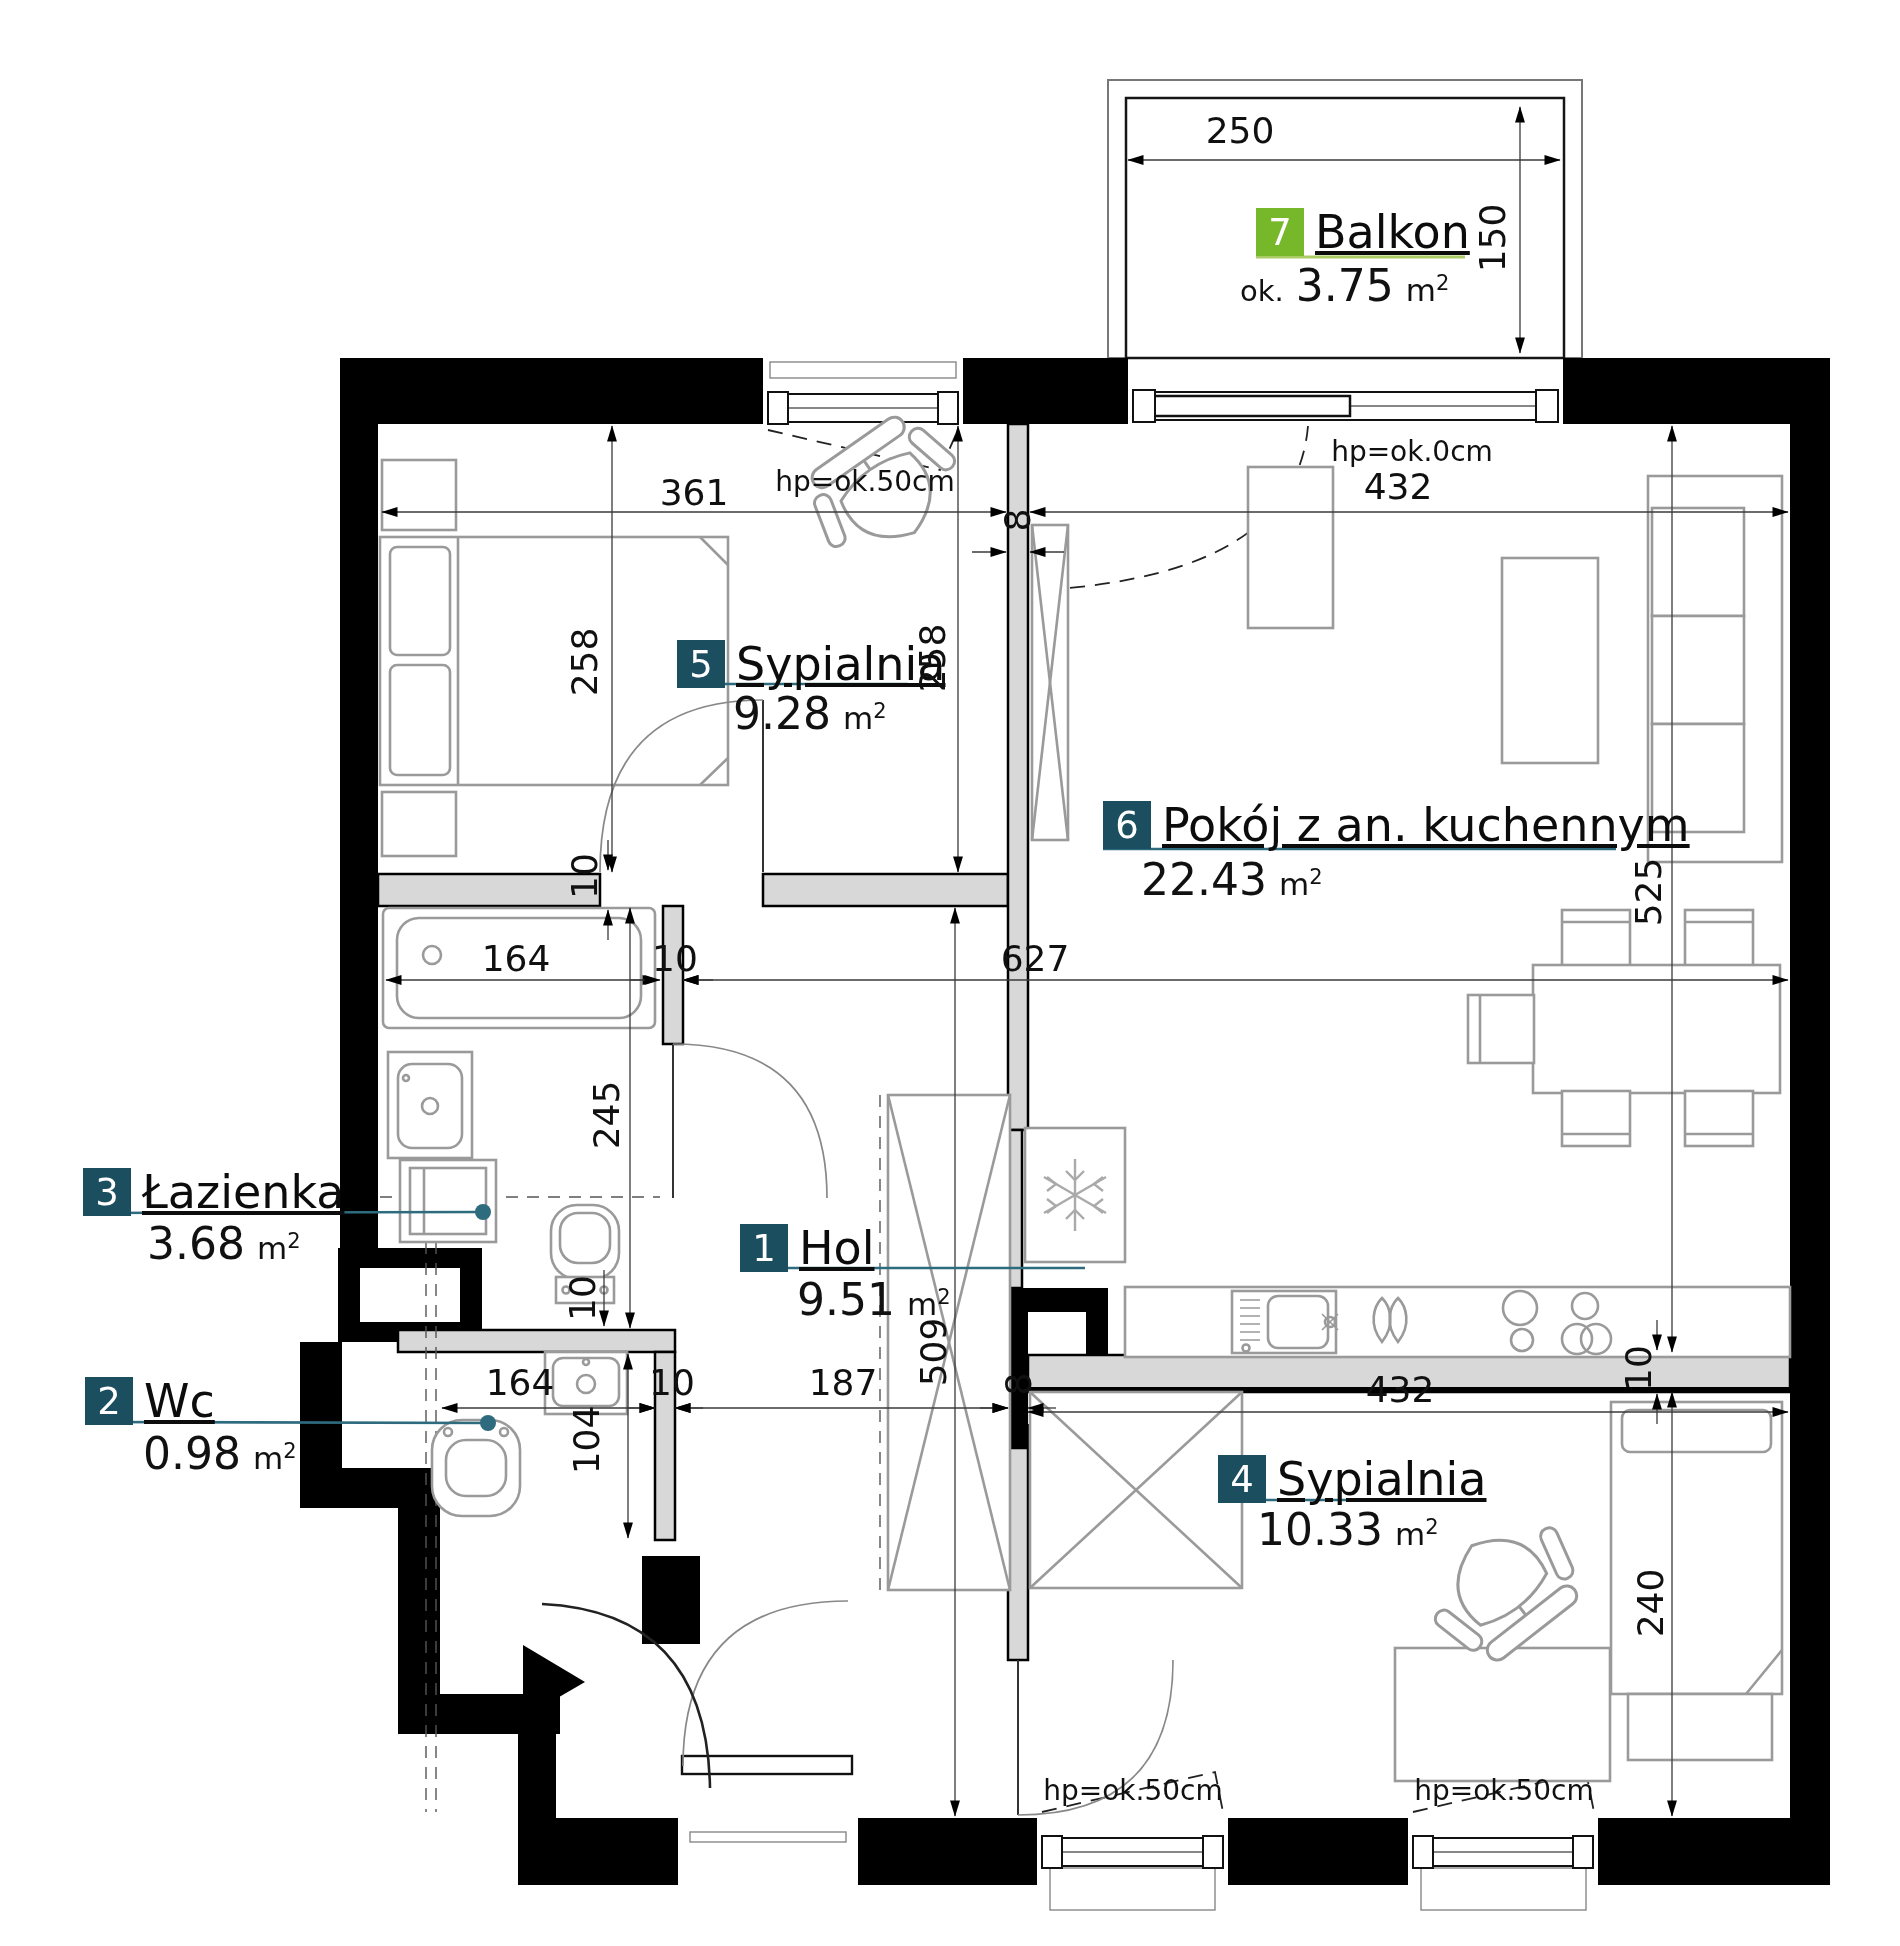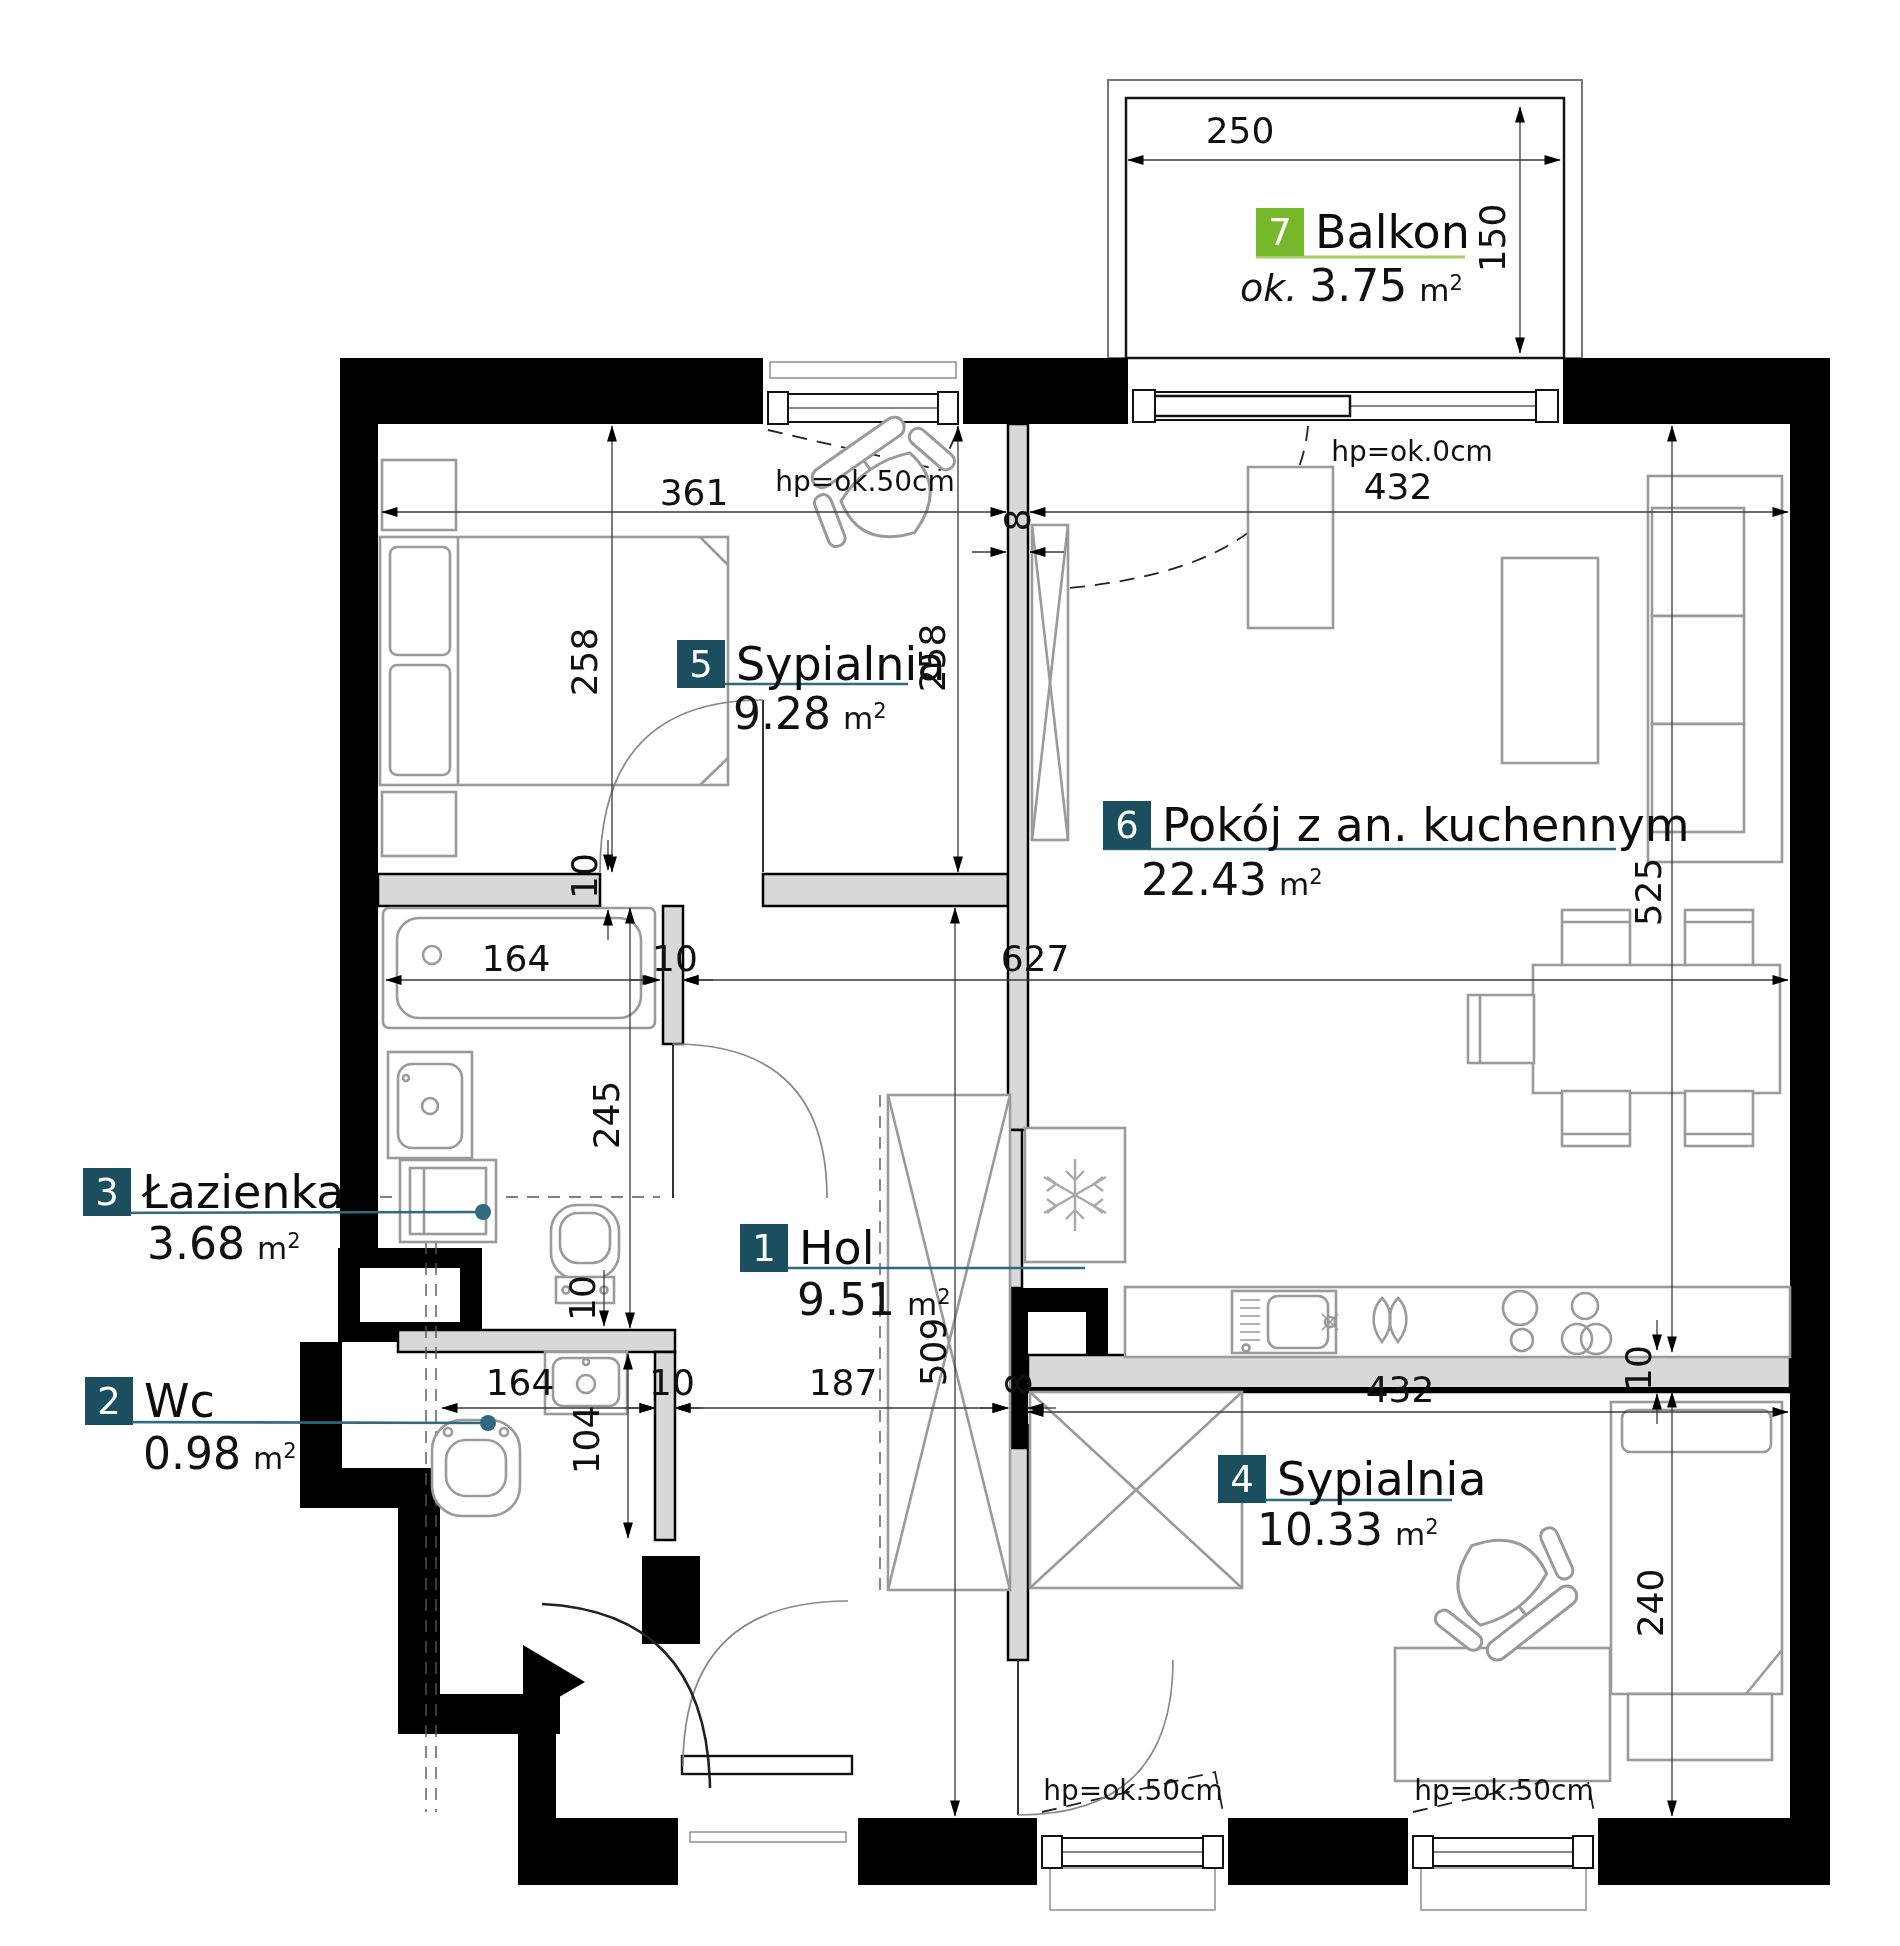--- a/index.html
+++ b/index.html
@@ -4,24 +4,24 @@
 <style>
   html,body{margin:0;padding:0;background:#fff;}
   .stage{position:relative;width:1900px;height:1946px;background:#fff;overflow:hidden;
          font-family:"DejaVu Sans","Liberation Sans",sans-serif;color:#111;}
   .stage svg{position:absolute;left:0;top:0;}
   
   .rl-head{position:absolute;display:flex;align-items:center;gap:11px;white-space:nowrap;}
   .rl-num{width:48px;height:48px;flex:0 0 48px;display:flex;align-items:center;justify-content:center;
           background:var(--teal);color:#fff;font-size:37px;}
   .rl-num.green{background:var(--green);}
-  .rl-name{font-size:46px;color:#0c0c0c;}
+  .rl-name{font-size:46px;color:#0c0c0c;text-decoration:underline;}
   .rl-area{position:absolute;display:flex;align-items:baseline;gap:12px;white-space:nowrap;}
   .rl-area .val{font-size:44px;}
-  .rl-area .ok{font-size:38px;font-style:italic;}
+  .rl-area .ok{font-size:29px;}
   .rl-area .unit{font-size:31px;}
   .rl-area .unit sup{font-size:21px;}
   
   .dim{position:absolute;transform:translate(-50%,-50%);font-size:36px;color:#101010;white-space:nowrap;}
   .dim.rot{transform:translate(-50%,-50%) rotate(-90deg);}
   .hp{position:absolute;transform:translate(-50%,-50%);font-size:28px;color:#101010;white-space:nowrap;}
 </style>
 </head>
 <body>
 

